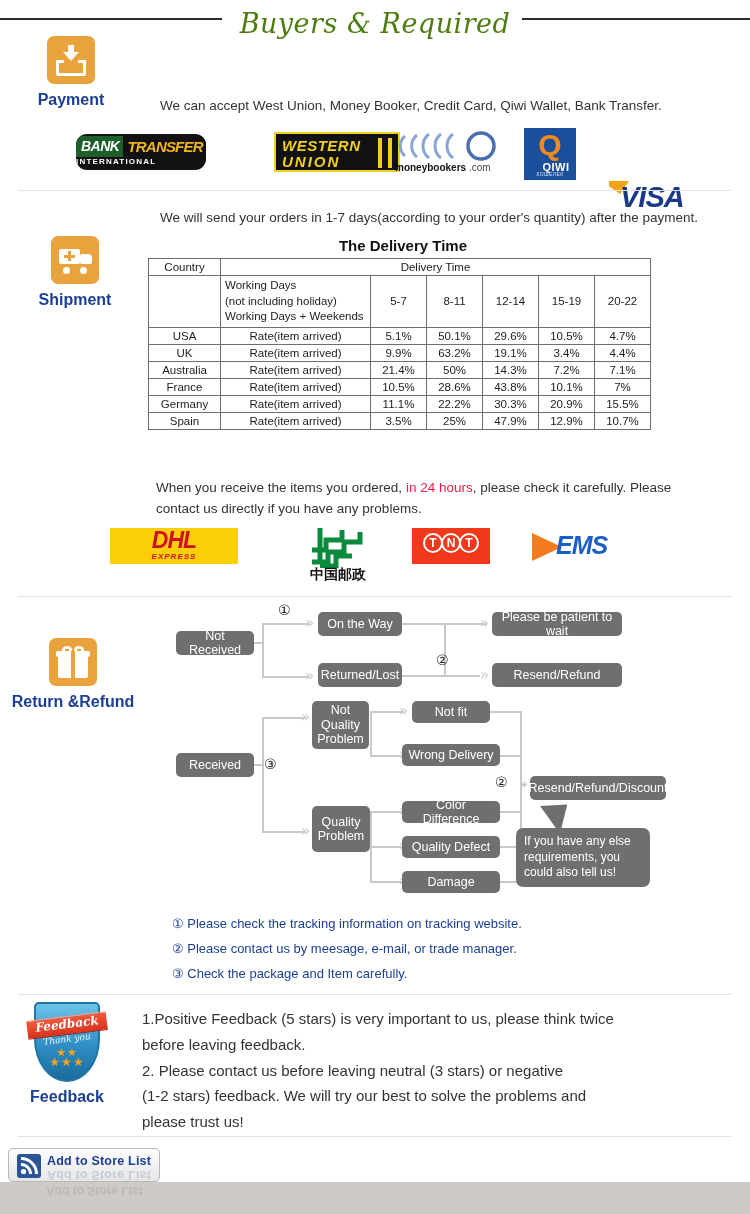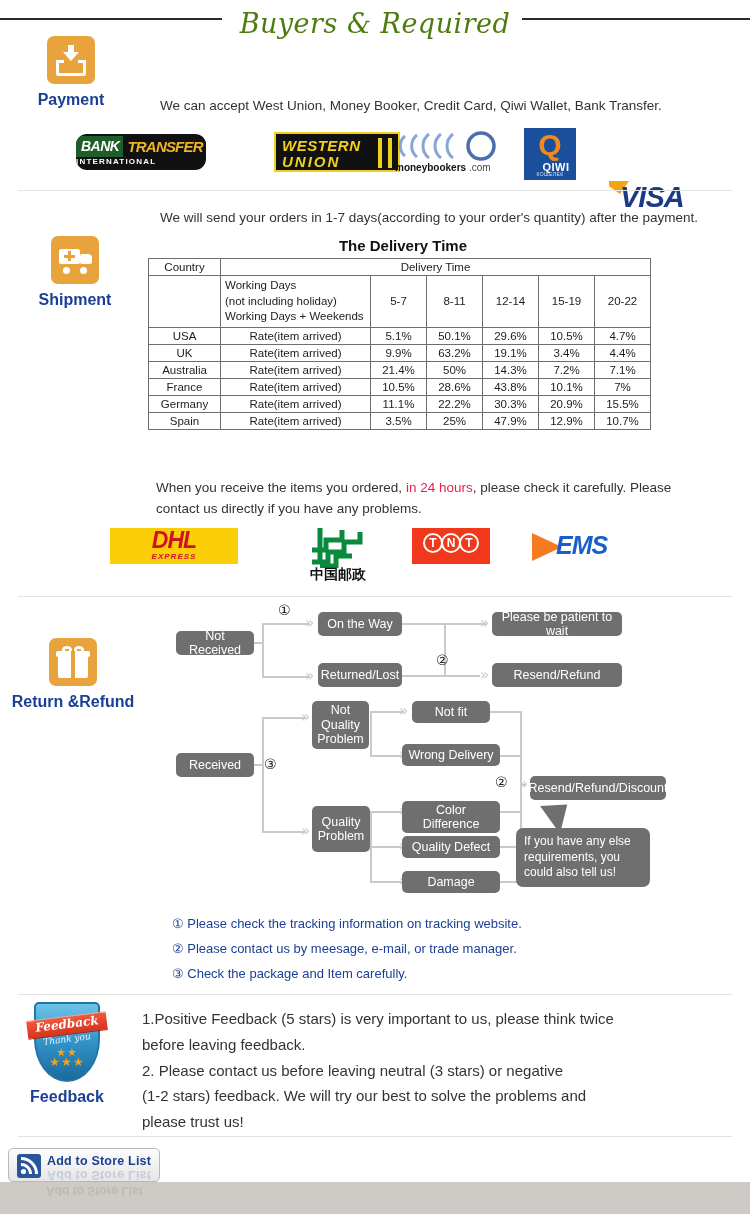--- a/index.html
+++ b/index.html
@@ -468,21 +468,21 @@
     <div class="node" style="left:412px; top:103px; width:78px; height:22px;">Not fit</div>
     <div class="node" style="left:402px; top:146px; width:98px; height:22px;">Wrong Delivery</div>
 
     <div class="line" style="left:370px; top:214px; width:2px; height:70px;"></div>
     <div class="line" style="left:370px; top:213px; width:34px; height:2px;"></div>
     <div class="line" style="left:370px; top:248px; width:34px; height:2px;"></div>
     <div class="line" style="left:370px; top:283px; width:34px; height:2px;"></div>
     <div class="arrow" style="left:399px; top:206px;">»</div>
     <div class="arrow" style="left:399px; top:241px;">»</div>
     <div class="arrow" style="left:399px; top:276px;">»</div>
-    <div class="node" style="left:402px; top:203px; width:98px; height:32px;">Color Difference</div>
+    <div class="node" style="left:402px; top:203px; width:98px; height:22px;">Color Difference</div>
     <div class="node" style="left:402px; top:238px; width:98px; height:22px;">Quality Defect</div>
     <div class="node" style="left:402px; top:273px; width:98px; height:22px;">Damage</div>
 
     <div class="line" style="left:520px; top:113px; width:2px; height:172px;"></div>
     <div class="line" style="left:490px; top:113px; width:32px; height:2px;"></div>
     <div class="line" style="left:500px; top:157px; width:22px; height:2px;"></div>
     <div class="line" style="left:500px; top:213px; width:22px; height:2px;"></div>
     <div class="line" style="left:500px; top:248px; width:22px; height:2px;"></div>
     <div class="line" style="left:500px; top:283px; width:22px; height:2px;"></div>
     <div class="line" style="left:520px; top:186px; width:6px; height:2px;"></div>

